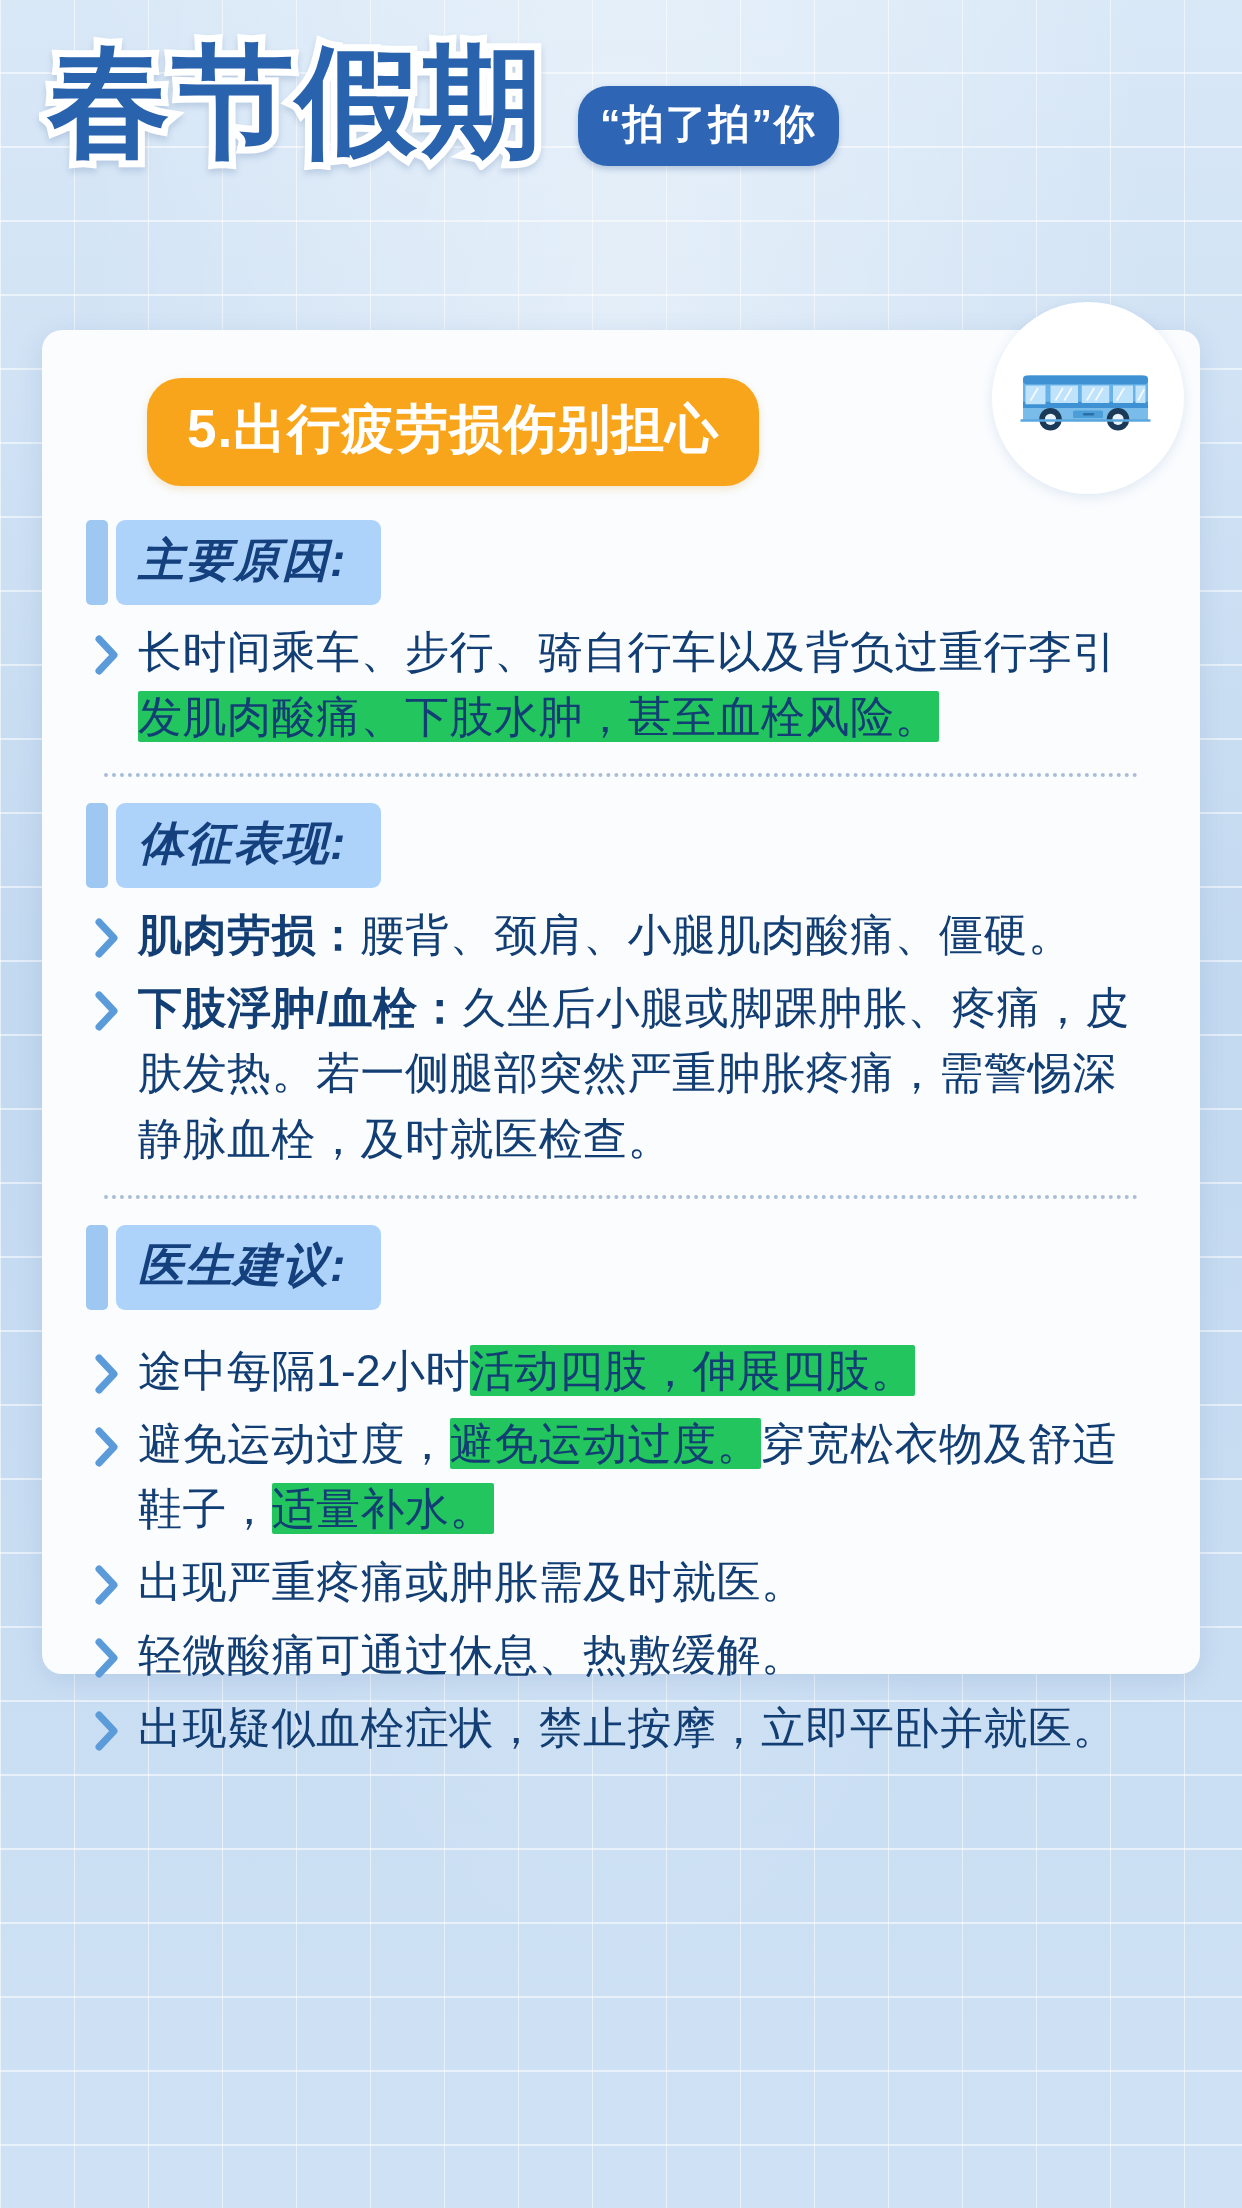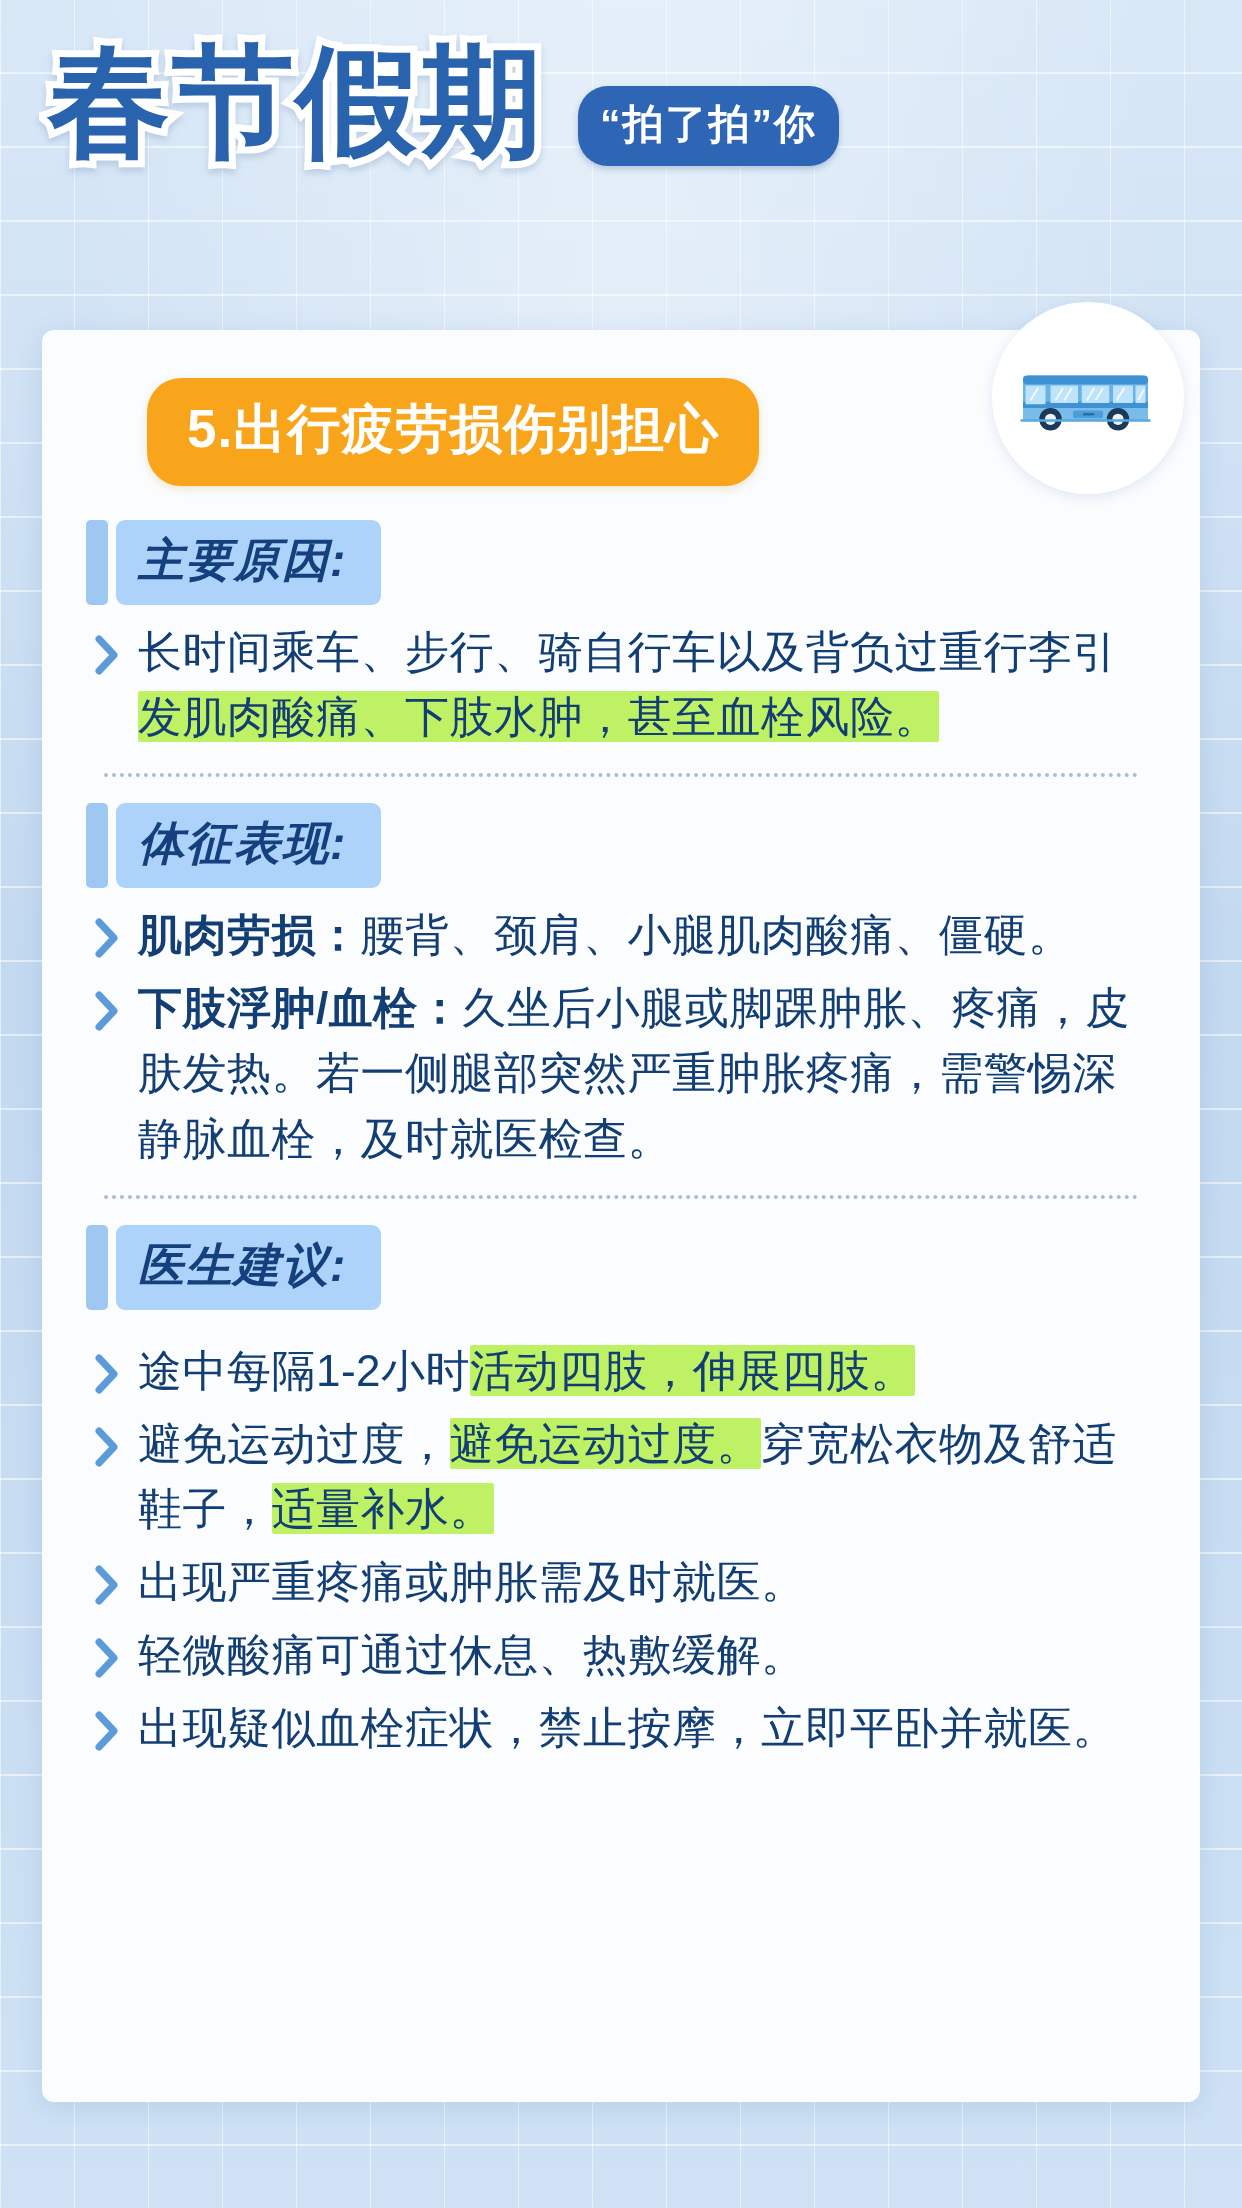--- a/index.html
+++ b/index.html
@@ -55,23 +55,23 @@
     font-weight:bold;
     letter-spacing:2px;
     white-space:nowrap;
     box-shadow:0 3px 6px rgba(30,70,130,0.25);
   }
 
   
   #card {
     position:absolute;
     left:42px; top:330px;
-    width:1158px; height:1772px;
+    width:1158px; height:1344px;
     background:#fafcfe;
-    border-radius:12px;
+    border-radius:20px;
     box-shadow:0 6px 26px rgba(80,120,175,0.16);
     overflow:visible;
   }
 
   
   #bus-circle {
     position:absolute; right:16px; top:-28px;
     width:192px; height:192px;
     background:#ffffff;
     border-radius:50%;
@@ -138,21 +138,21 @@
   }
   .chev svg { width:26px; height:40px; display:block; margin-top:14px; }
   .ptext {
     flex:1 1 auto;
     color:#123e74;
     font-size:44px;
     line-height:1.48;
     letter-spacing:0.5px;
   }
   .ptext.bold-lead > .lead { font-weight:bold; }
-  .hi { background:#bef264; padding:1px 0; border-radius:2px; }
+  .hi { background:#22c55e; padding:1px 0; border-radius:2px; }
 
   .block { margin-bottom:6px; }
   .list-item { margin-bottom:8px; }
 
   .divider {
     height:0; margin:24px 18px 26px 18px;
     border-top:4px dotted #8fa9cb;
     opacity:0.75;
   }
 

